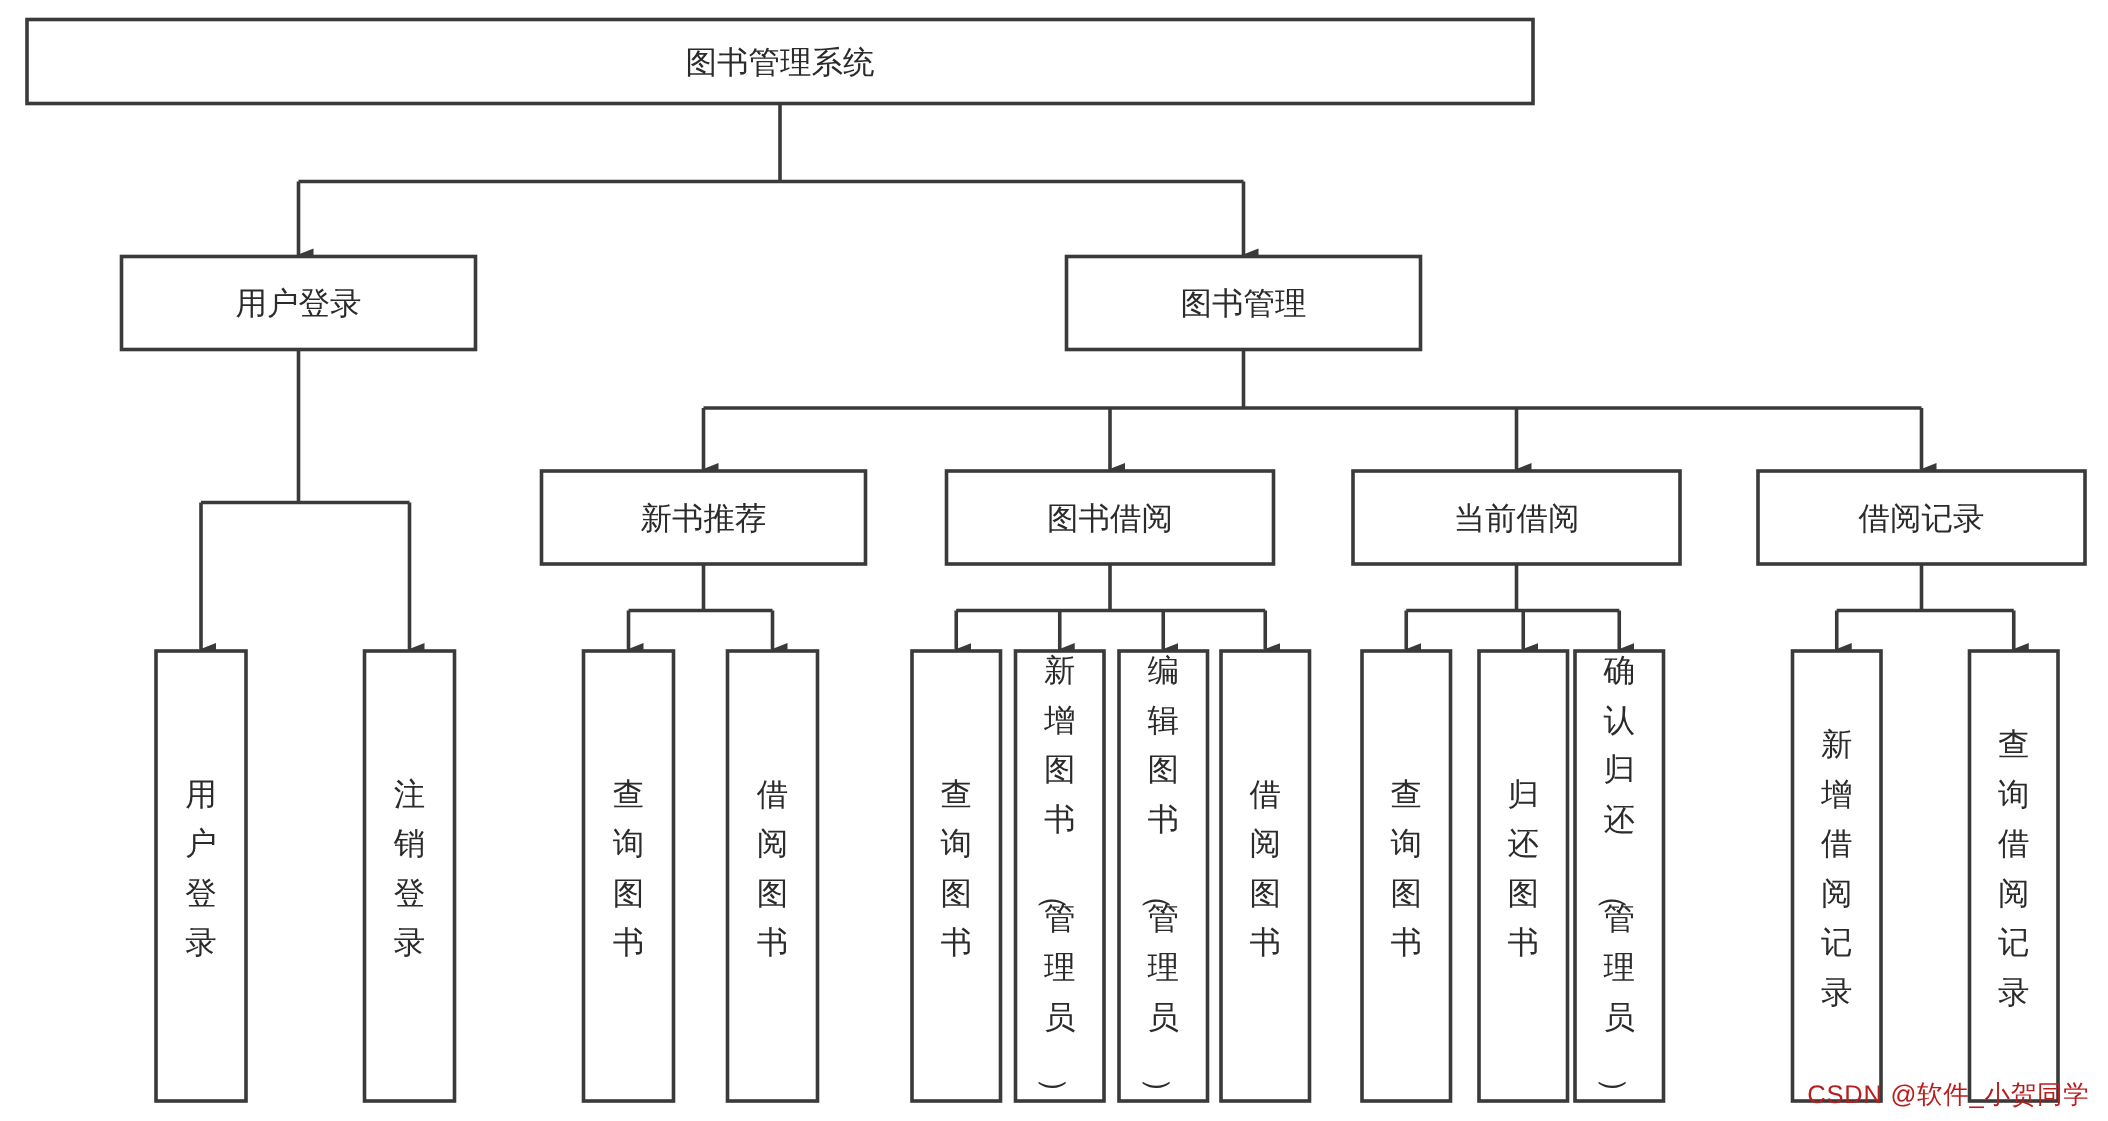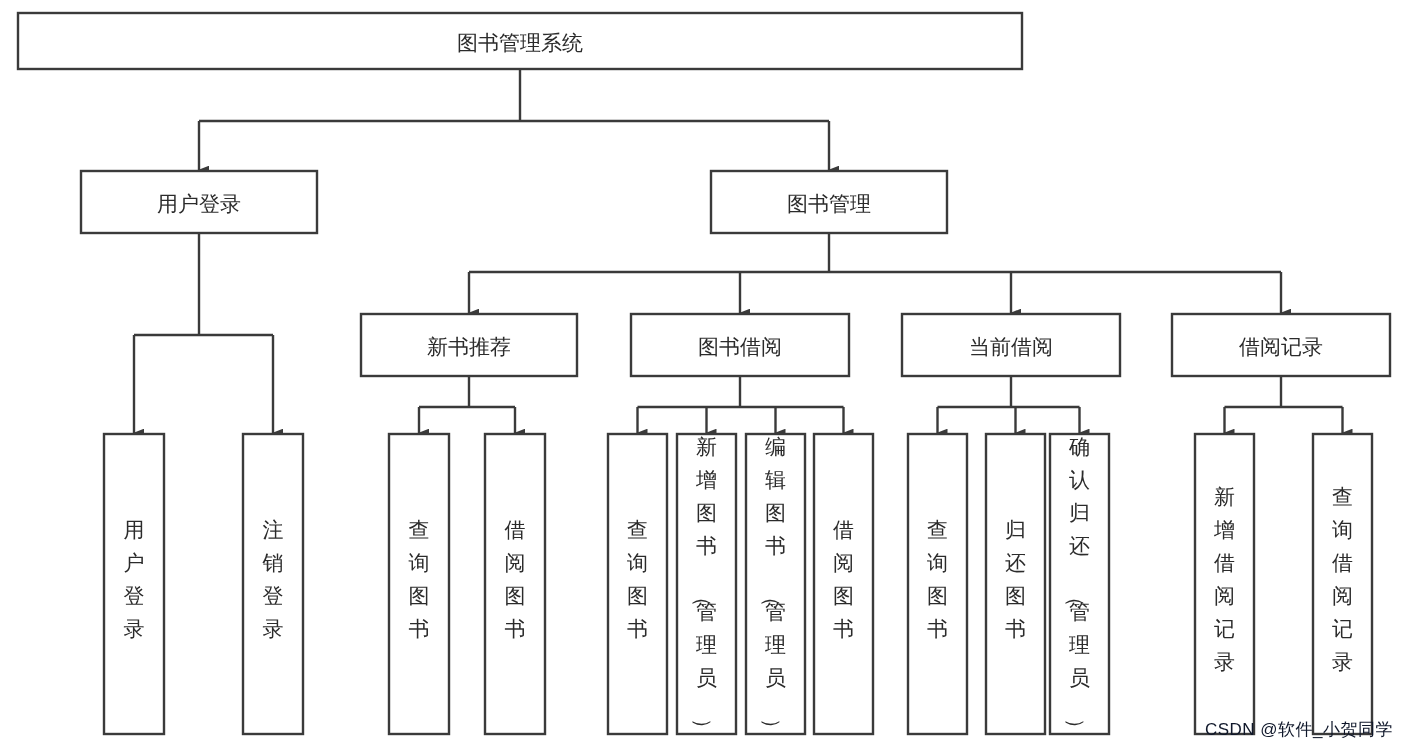--- a/index.html
+++ b/index.html
@@ -50,21 +50,21 @@
     font-size: 21px;
     fill: #2b2b2b;
     text-anchor: middle;
   }
   .watermark {
     position: absolute;
     right: 12px;
     bottom: 6px;
     font-family: "Liberation Sans", "DejaVu Sans", sans-serif;
     font-size: 17px;
-    color: #0f172a;
+    color: #b91c1c;
     letter-spacing: 0.5px;
     white-space: nowrap;
     user-select: none;
   }
 </style>
 </head>
 <body>
 
 <div id="canvas">
   <svg id="diagram" viewBox="0 0 1405 747">

